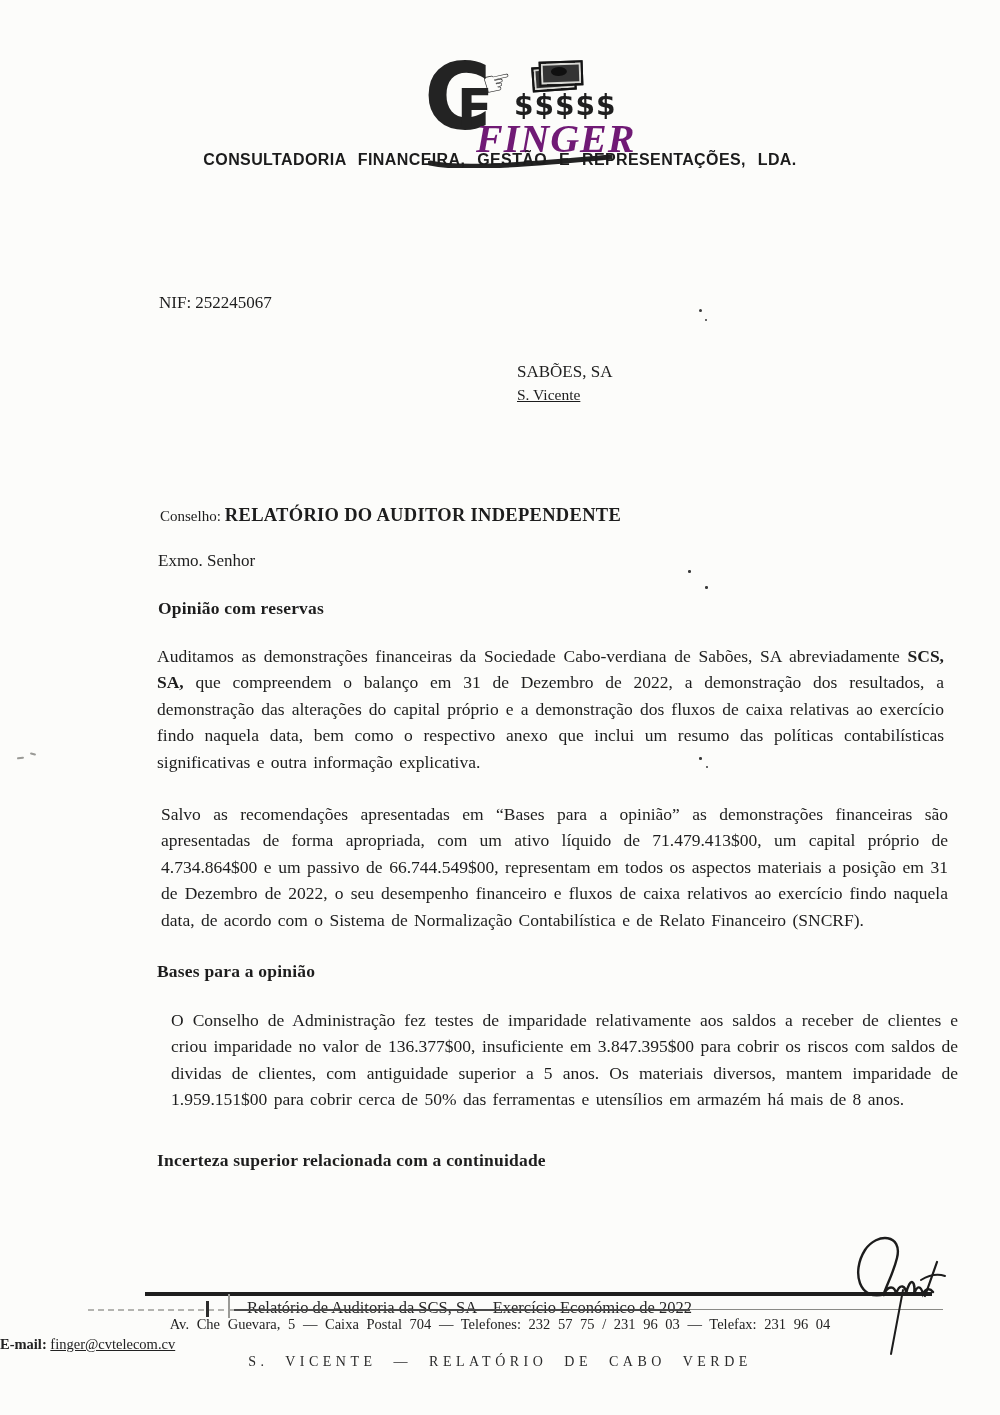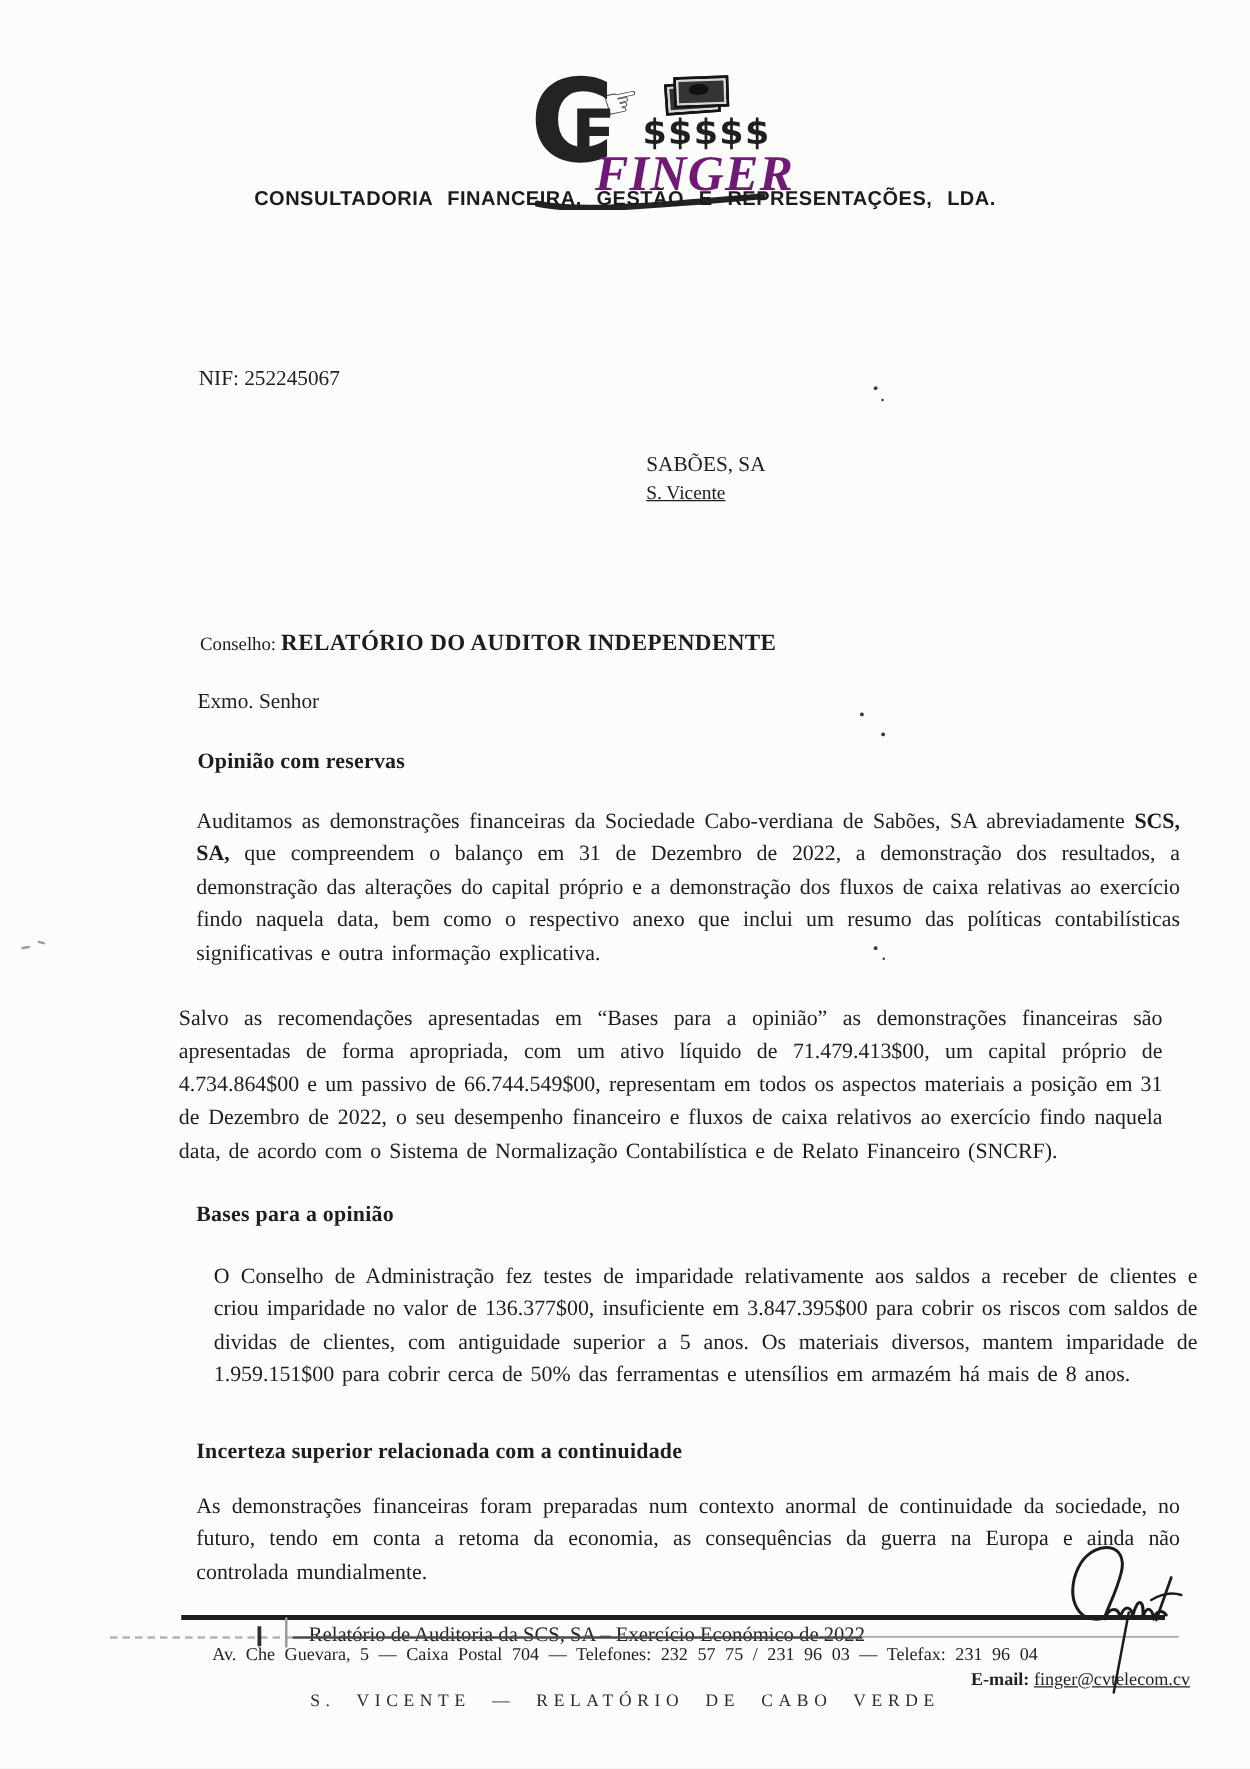--- a/index.html
+++ b/index.html
@@ -51,37 +51,37 @@
   .recipient{left:517px;top:361px;font-size:17px;line-height:22.5px;}
   .recipient .small{font-size:15.5px;text-decoration:underline;}
   .subject{left:160px;top:505px;}
   .subject .lbl{font-size:15px;}
   .subject .ttl{font-size:18.5px;font-weight:bold;letter-spacing:.3px;}
   .salutation{left:158px;top:551px;font-size:17px;}
   .h-sec{font-weight:bold;font-size:17.5px;letter-spacing:.2px;}
   .h-opiniao{left:158px;top:598px;}
   .para{width:787px;font-size:17.5px;line-height:26.4px;text-align:justify;word-spacing:2px;}
   .p1{left:157px;top:643px;}
-  .p2{left:143px;top:801px;}
+  .p2{left:161px;top:801px;}
   .h-bases{left:157px;top:961px;}
   .p3{left:171px;top:1007px;}
   .h-incerteza{left:157px;top:1150px;}
   .p4{left:157px;top:1191px;}
   
   .signature{position:absolute;left:845px;top:1232px;z-index:5;}
   
   .rule-thick{position:absolute;left:145px;top:1292px;width:787px;height:4px;background:#1e1e1e;z-index:1;}
   .rule-dashed{position:absolute;left:88px;top:1309px;width:146px;border-top:2px dashed #b4b4b0;z-index:3;}
   .rule-strike{position:absolute;left:234px;top:1309px;width:456px;height:1.6px;background:#4a4a4a;z-index:3;}
   .rule-strike2{position:absolute;left:690px;top:1309px;width:253px;height:1.4px;background:#8a8a86;z-index:3;}
   .tick1{position:absolute;left:206px;top:1301px;width:3px;height:16px;background:#2c2c2c;z-index:3;}
   .tick2{position:absolute;left:228px;top:1294px;width:1.5px;height:24px;background:#9a9a96;z-index:3;}
   .f-report{left:247px;top:1298px;font-size:16.5px;color:#262626;z-index:2;}
   .f-address{left:0;top:1316px;width:1000px;text-align:center;font-size:14.5px;word-spacing:4px;color:#222;}
-  .f-email{left:0;top:1336px;width:952px;text-align:right;font-size:14.5px;color:#222;}
+  .f-email{left:0;top:1336px;width:952px;text-align:left;font-size:14.5px;color:#222;}
   .f-email .addr{text-decoration:underline;}
   .f-email .lbl{font-weight:bold;}
   .f-country{left:0;top:1354px;width:1000px;text-align:center;font-size:14px;
     letter-spacing:4.5px;word-spacing:9px;color:#2a2a2a;}
   
   .dot{position:absolute;background:#3a3a3a;border-radius:50%;}
   .d1{left:699px;top:309px;width:3px;height:3px;}
   .d2{left:705px;top:319px;width:2px;height:2px;}
   .d3{left:688px;top:570px;width:2.5px;height:2.5px;}
   .d4{left:705px;top:586px;width:2.5px;height:2.5px;}
@@ -136,21 +136,20 @@
   <div class="abs para p1"><span>Auditamos as demonstrações financeiras da Sociedade Cabo-verdiana de Sabões, SA abreviadamente </span><b>SCS, SA,</b><span> que compreendem o balanço em 31 de Dezembro de 2022, a demonstração dos resultados, a demonstração das alterações do capital próprio e a demonstração dos fluxos de caixa relativas ao exercício findo naquela data, bem como o respectivo anexo que inclui um resumo das políticas contabilísticas significativas e outra informação explicativa.</span></div>
 
   <div class="abs para p2">Salvo as recomendações apresentadas em “Bases para a opinião” as demonstrações financeiras são apresentadas de forma apropriada, com um ativo líquido de 71.479.413$00, um capital próprio de 4.734.864$00 e um passivo de 66.744.549$00, representam em todos os aspectos materiais a posição em 31 de Dezembro de 2022, o seu desempenho financeiro e fluxos de caixa relativos ao exercício findo naquela data, de acordo com o Sistema de Normalização Contabilística e de Relato Financeiro (SNCRF).</div>
 
   <div class="abs h-sec h-bases">Bases para a opinião</div>
 
   <div class="abs para p3">O Conselho de Administração fez testes de imparidade relativamente aos saldos a receber de clientes e criou imparidade no valor de 136.377$00, insuficiente em 3.847.395$00 para cobrir os riscos com saldos de dividas de clientes, com antiguidade superior a 5 anos. Os materiais diversos, mantem imparidade de 1.959.151$00 para cobrir cerca de 50% das ferramentas e utensílios em armazém há mais de 8 anos.</div>
 
   <div class="abs h-sec h-incerteza">Incerteza superior relacionada com a continuidade</div>
 
-  <div class="abs para p4">As demonstrações financeiras foram preparadas num contexto anormal de continuidade da sociedade, no futuro, tendo em conta a retoma da economia, as consequências da guerra na Europa e ainda não controlada mundialmente.</div>
 
   <svg class="signature" width="120" height="125" viewBox="0 0 120 125">
     <path d="M40 62 C 14 70, 6 40, 20 18 C 32 0, 58 2, 52 26 C 48 42, 42 52, 38 64
              C 43 52, 50 54, 51 62 C 55 50, 61 54, 61 62 C 65 44, 71 48, 69 63
              C 72 52, 76 54, 78 62 C 81 56, 85 56, 88 60" stroke="#1c1c1c" stroke-width="2.4" fill="none" stroke-linecap="round"></path>
     <path d="M80 64 L 92 30" stroke="#1c1c1c" stroke-width="2.2" fill="none" stroke-linecap="round"></path>
     <path d="M76 48 C 86 42, 94 42, 100 44" stroke="#1c1c1c" stroke-width="2" fill="none" stroke-linecap="round"></path>
     <path d="M58 58 C 54 80, 50 100, 46 122" stroke="#1c1c1c" stroke-width="2" fill="none" stroke-linecap="round"></path>
   </svg>
 

